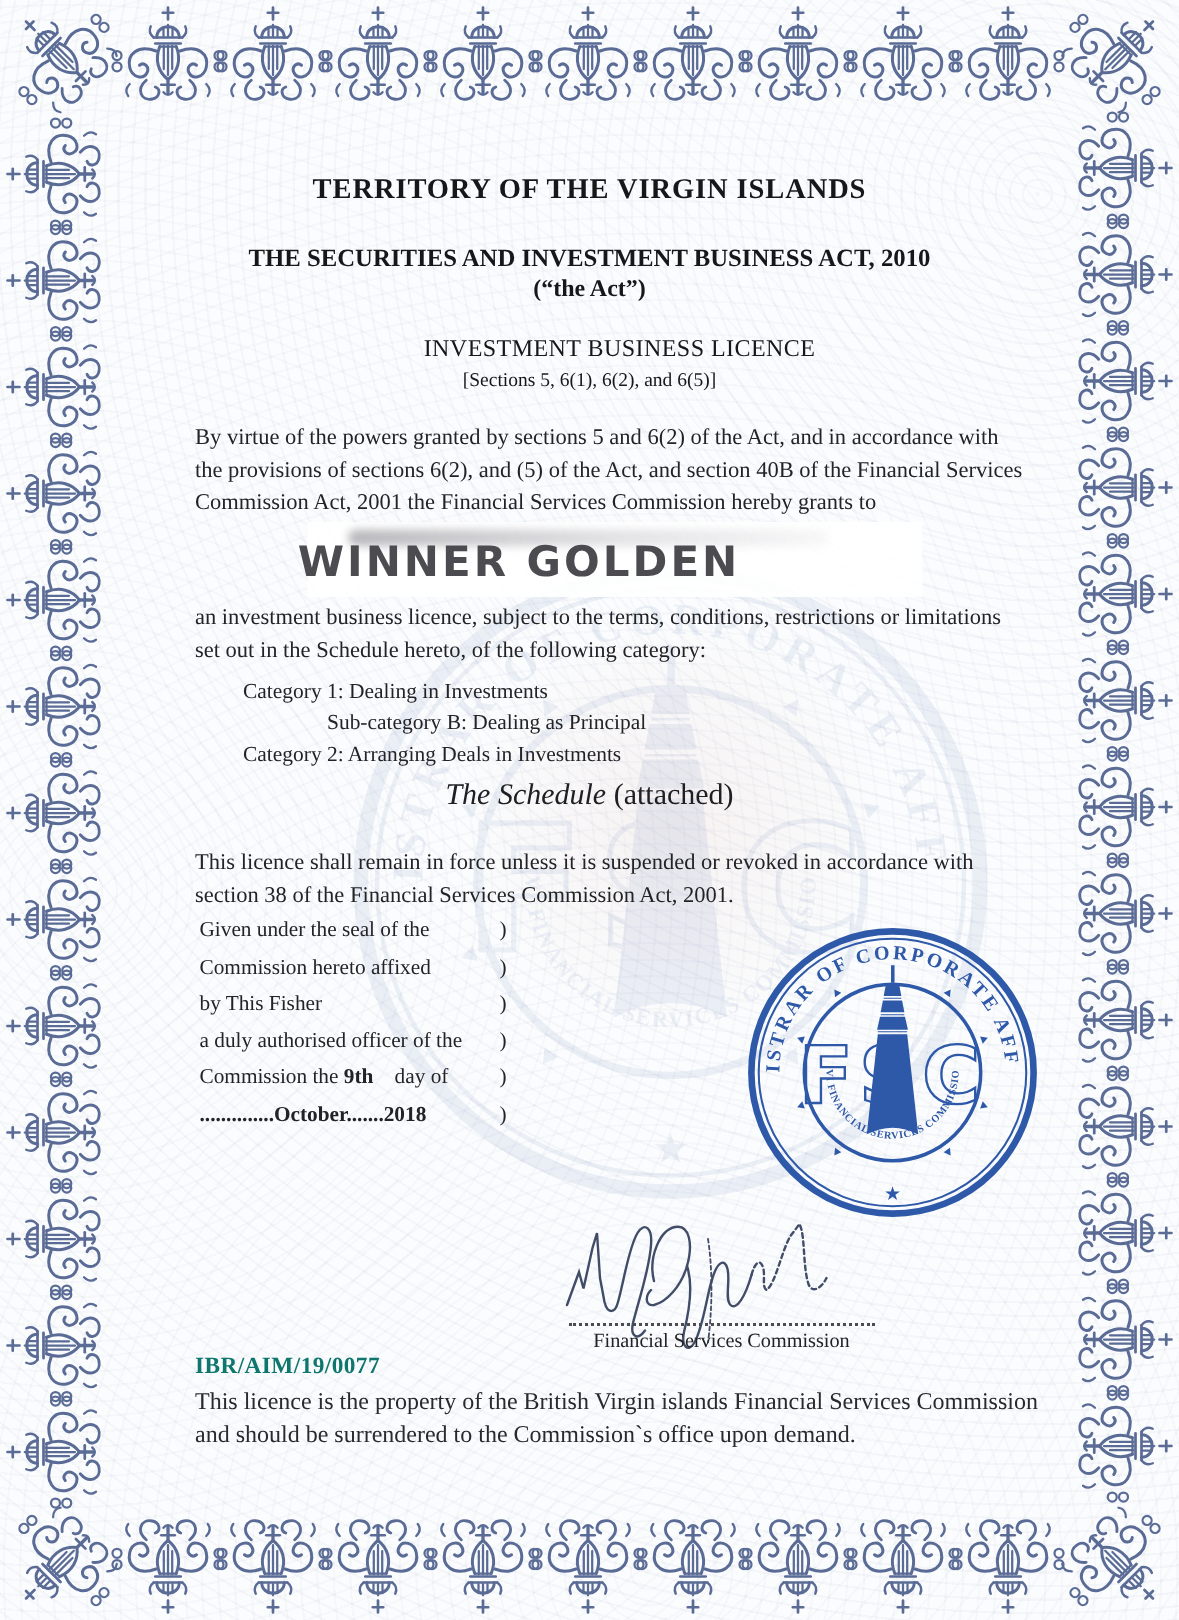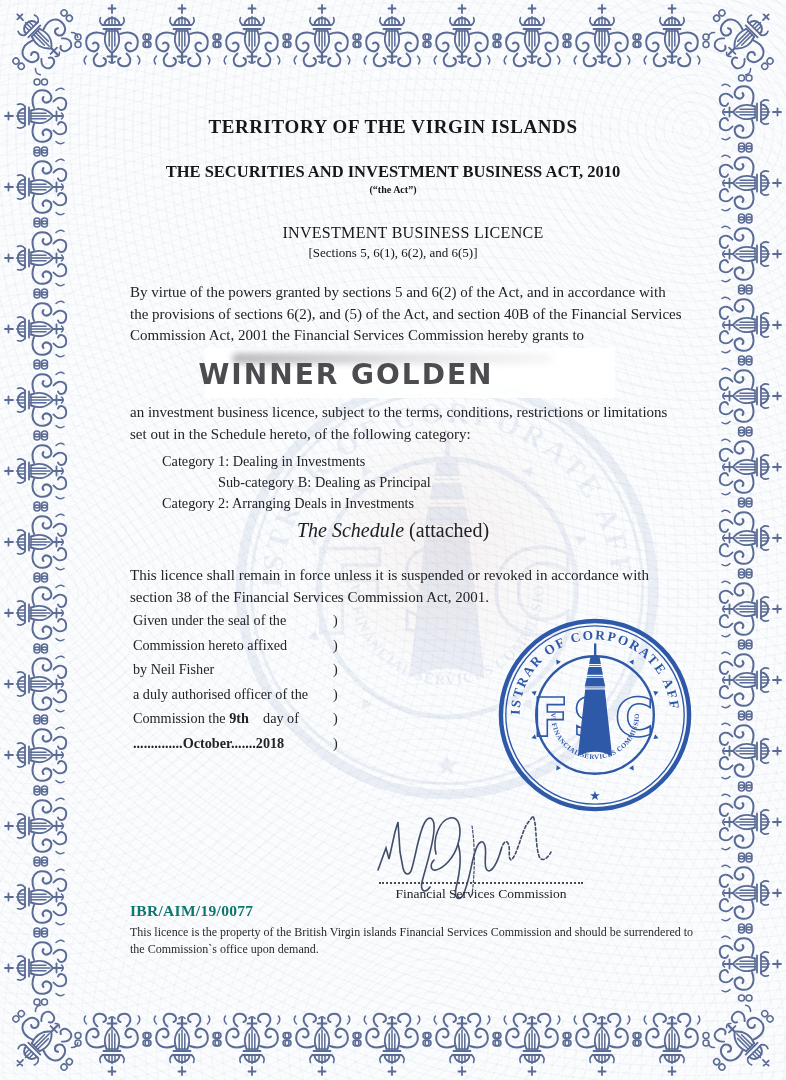--- a/index.html
+++ b/index.html
@@ -15,21 +15,21 @@
   .tint{position:absolute;left:300px;top:420px;width:300px;height:260px;border-radius:50%;
     background:radial-gradient(circle, rgba(205,150,140,.10), transparent 70%);pointer-events:none;}
   svg.border-svg{position:absolute;left:0;top:0;pointer-events:none;}
   .defs-holder{position:absolute;width:0;height:0;overflow:hidden;}
   .wm{position:absolute;left:232px;top:373px;opacity:.075;pointer-events:none;}
   
   .abs{position:absolute;}
   .ttl{left:0;width:786px;text-align:center;color:#17171a;}
   .territory{top:116px;font-size:19px;font-weight:bold;letter-spacing:.6px;}
   .act{top:162px;font-size:16.5px;font-weight:bold;}
-  .alias{top:184px;font-size:10px;font-weight:bold;}
+  .alias{top:184px;font-size:16px;font-weight:bold;}
   .lic-head{top:224px;font-size:16px;letter-spacing:.3px;padding-left:20px;}
   .sections{top:245px;font-size:13px;}
   .para{left:130px;width:556px;font-size:15px;line-height:21.5px;color:#232327;margin:0;}
   .grant{top:282px;}
   .subject{top:402px;}
   .force{top:565px;}
   .patch{left:205px;top:348px;width:410px;height:50px;background:rgba(255,255,255,.9);}
   .smudge{left:232px;top:353px;width:320px;height:11px;border-radius:6px;filter:blur(3px);
     background:linear-gradient(90deg, rgba(115,115,122,.5), rgba(140,140,148,.25) 55%, rgba(160,160,168,.08));}
   .name{left:0;top:358px;width:692px;text-align:center;font-family:"DejaVu Sans", sans-serif;
@@ -41,21 +41,21 @@
   .schedule .it{font-style:italic;}
   .attest{left:133px;top:612px;font-size:14.2px;color:#232327;}
   .att-row{position:relative;width:230px;height:24.6px;}
   .att-bracket{position:absolute;left:200px;top:0;}
   .seal-pos{left:497px;top:617px;}
   .sig{left:364px;top:796px;width:234px;text-align:center;}
   .sig svg{overflow:visible;display:block;}
   .dotline{width:204px;margin:-6px auto 2px auto;border-top:2px dotted #4b4b50;}
   .sig-label{font-size:13.5px;color:#232327;}
   .refnum{left:130px;top:902px;font-size:15.5px;font-weight:bold;color:#0f766e;letter-spacing:.3px;}
-  .footnote{left:130px;top:924px;width:572px;font-size:12px;line-height:1.4;color:#2a2a2e;margin:0;}
+  .footnote{left:130px;top:924px;width:572px;font-size:16px;line-height:1.4;color:#2a2a2e;margin:0;}
 </style>
 </head>
 <body>
 
 <svg class="defs-holder" aria-hidden="true">
   <defs>
     <g id="orn" fill="none" stroke="#5a6b95" stroke-width="2" stroke-linecap="round" stroke-linejoin="round">
       <path d="M36 1 V9 M32.5 4.5 H39.5" stroke-width="1.8"></path>
       <path d="M28.5 21 C28.5 11.5 43.5 11.5 43.5 21"></path>
       <path d="M33 14 V20 M36 12.5 V20 M39 14 V20" stroke-width="1.5"></path>
@@ -206,21 +206,21 @@
 
   <div class="abs schedule">
     <span class="it">The Schedule</span><span> (attached)</span>
   </div>
 
   <p class="abs para force">This licence shall remain in force unless it is suspended or revoked in accordance with section 38 of the Financial Services Commission Act, 2001.</p>
 
   <div class="abs attest" id="attest">
       <div class="att-row"><span style="white-space: pre;">Given under the seal of the</span><span class="att-bracket">)</span></div>
       <div class="att-row"><span style="white-space: pre;">Commission hereto affixed</span><span class="att-bracket">)</span></div>
-      <div class="att-row"><span style="white-space: pre;">by Neil Fisher</span><span class="att-bracket">)</span></div>
+      <div class="att-row"><span style="white-space: pre;">by This Fisher</span><span class="att-bracket">)</span></div>
       <div class="att-row"><span style="white-space: pre;">a duly authorised officer of the</span><span class="att-bracket">)</span></div>
       <div class="att-row"><span style="white-space: pre;">Commission the </span><span style="font-weight: bold; white-space: pre;">9th</span><span style="white-space: pre;">    day of</span><span class="att-bracket">)</span></div>
       <div class="att-row"><span style="font-weight: bold; white-space: pre;">..............October.......2018</span><span class="att-bracket">)</span></div>
     </div>
 
   <svg class="abs seal-pos" width="196" height="196" viewBox="0 0 200 200">
     <use href="#sealArt"></use>
   </svg>
 
   <div class="abs sig">

